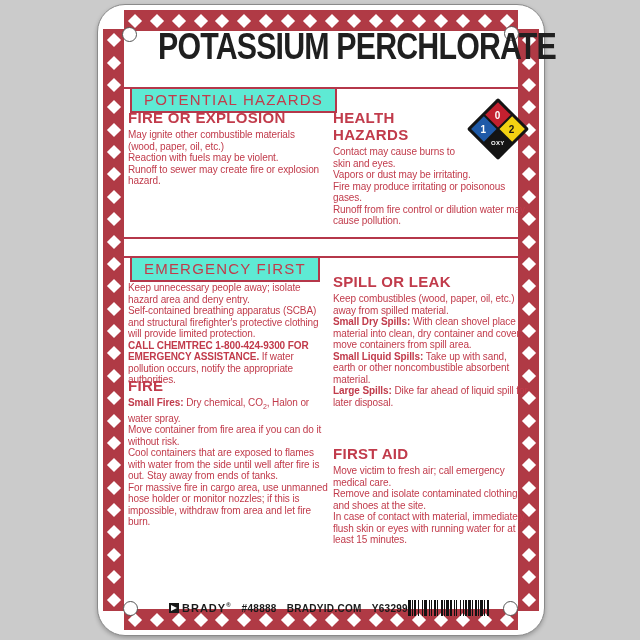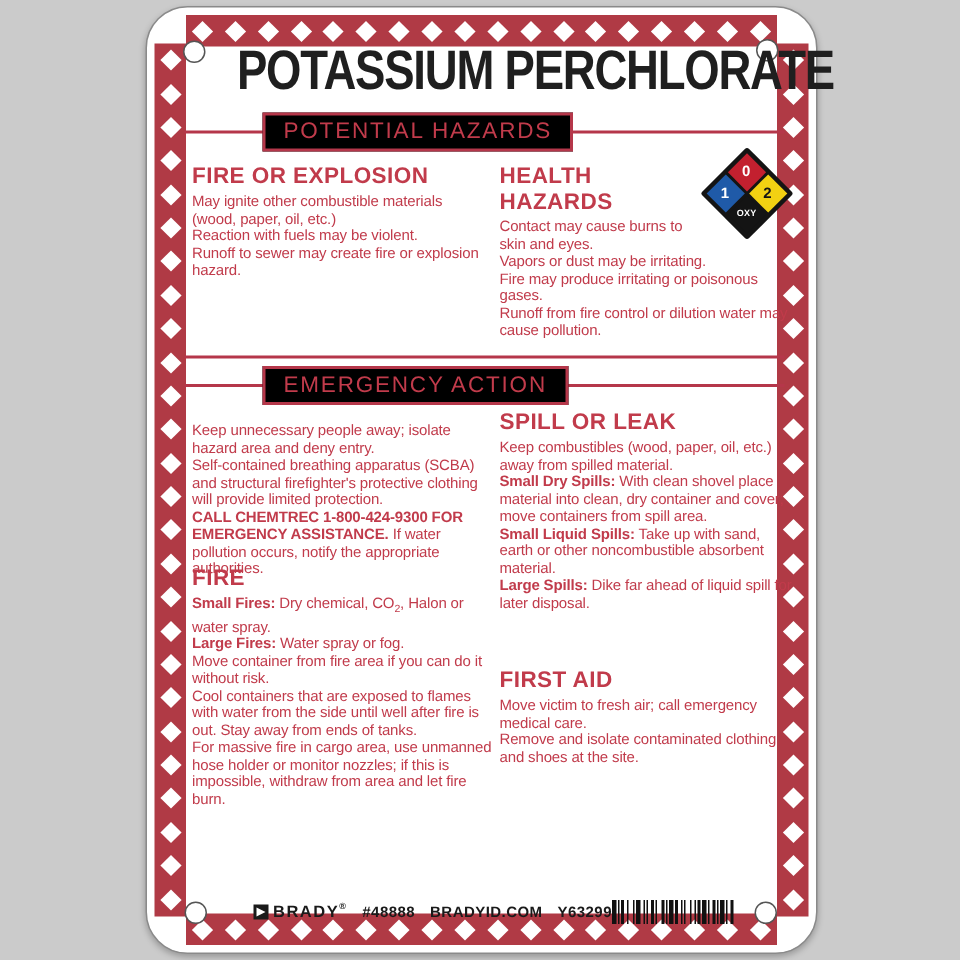--- a/index.html
+++ b/index.html
@@ -29,22 +29,22 @@
   
   .title{
     position:absolute;left:24px;width:400px;top:21px;text-align:center;
     font-size:37px;font-weight:700;color:#1f1f1f;white-space:nowrap;
     transform:scaleX(.82);transform-origin:50% 50%;letter-spacing:-1px;
   }
   
   .sec-row{position:absolute;left:25px;width:400px;height:26px;}
   .sec-line{position:absolute;top:12px;left:0;right:0;border-top:2px solid #b5374a;}
   .sec-box{
-    position:absolute;left:7px;top:0;background:#000000;border:2px solid #b5374a;
-    color:#c13b4b;font-size:15px;letter-spacing:1.2px;padding:2px 12px 3px;white-space:nowrap;margin-left:45px;
+    position:absolute;left:7px;top:12px;background:#5eead4;border:2px solid #b5374a;
+    color:#c13b4b;font-size:15px;letter-spacing:1.2px;padding:2px 12px 3px;white-space:nowrap;
   }
   .sec-row-ph{top:70px;} .sec-row-ea{top:239px;}
   .divider{position:absolute;left:25px;top:232px;width:400px;border-top:2px solid #b5374a;}
   
   .block{position:absolute;color:#c13b4b;}
   .block h3{margin:0 0 3px 0;font-size:15px;font-weight:700;letter-spacing:.3px;color:#c13b4b;}
   .block p{margin:0;font-size:10px;line-height:11.5px;letter-spacing:-.1px;}
   .block .b{font-weight:700;}
   .block sub{font-size:7px;}
   #block-fire-explosion{left:30px;top:104px;width:196px;}
@@ -225,36 +225,35 @@
         <p><span>Vapors or dust may be irritating.</span></p>
         <p><span>Fire may produce irritating or poisonous gases.</span></p>
         <p><span>Runoff from fire control or dilution water may cause pollution.</span></p>
       </div>
   </div>
 
   <div class="divider"></div>
 
   <div class="sec-row sec-row-ea">
     <div class="sec-line"></div>
-    <div class="sec-box">EMERGENCY ACTION</div>
+    <div class="sec-box">EMERGENCY FIRST</div>
   </div>
 
   <div class="block" id="block-ea-body">
     <div>
         <p><span>Keep unnecessary people away; isolate hazard area and deny entry.</span></p>
         <p><span>Self-contained breathing apparatus (SCBA) and structural firefighter's protective clothing will provide limited protection.</span></p>
         <p><span class="b">CALL CHEMTREC 1-800-424-9300 FOR EMERGENCY ASSISTANCE.</span><span> If water pollution occurs, notify the appropriate authorities.</span></p>
       </div>
   </div>
 
   <div class="block" id="block-fire">
     <h3>FIRE</h3>
     <div>
         <p><span class="b">Small Fires:</span><span> Dry chemical, CO</span><sub>2</sub><span>, Halon or water spray.</span></p>
-        <p><span class="b">Large Fires:</span><span> Water spray or fog.</span></p>
         <p><span>Move container from fire area if you can do it without risk.</span></p>
         <p><span>Cool containers that are exposed to flames with water from the side until well after fire is out. Stay away from ends of tanks.</span></p>
         <p><span>For massive fire in cargo area, use unmanned hose holder or monitor nozzles; if this is impossible, withdraw from area and let fire burn.</span></p>
       </div>
   </div>
 
   <div class="block" id="block-spill">
     <h3>SPILL OR LEAK</h3>
     <div>
         <p><span>Keep combustibles (wood, paper, oil, etc.) away from spilled material.</span></p>
@@ -262,20 +261,21 @@
         <p><span class="b">Small Liquid Spills:</span><span> Take up with sand, earth or other noncombustible absorbent material.</span></p>
         <p><span class="b">Large Spills:</span><span> Dike far ahead of liquid spill for later disposal.</span></p>
       </div>
   </div>
 
   <div class="block" id="block-firstaid">
     <h3>FIRST AID</h3>
     <div>
         <p><span>Move victim to fresh air; call emergency medical care.</span></p>
         <p><span>Remove and isolate contaminated clothing and shoes at the site.</span></p>
+        <p><span>In case of contact with material, immediately flush skin or eyes with running water for at least 15 minutes.</span></p>
       </div>
   </div>
 
   <div class="footer">
     <span class="brady-icon"></span>
     <span class="brand"><span>BRADY</span><span class="reg">®</span></span>
     <span class="partnum">#48888</span>
     <span class="site">BRADYID.COM</span>
     <span class="sku">Y63299</span>
     <span class="barcode">

